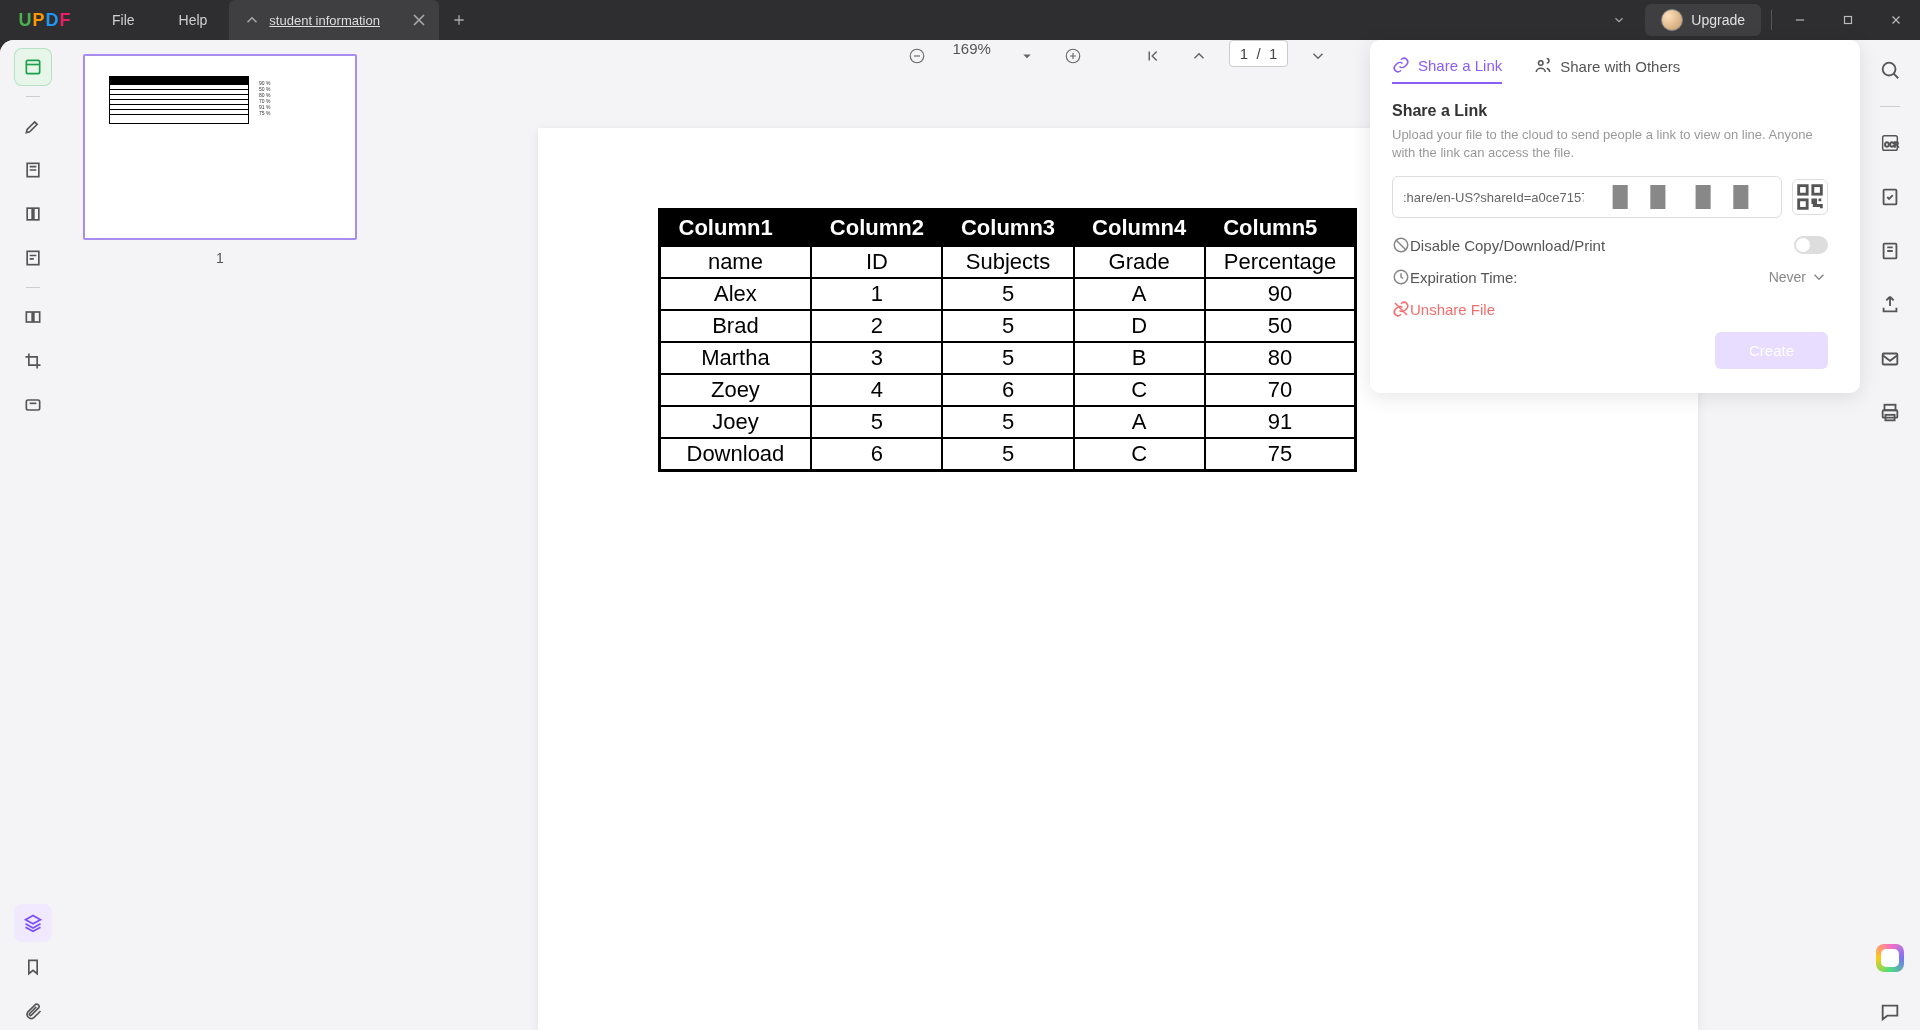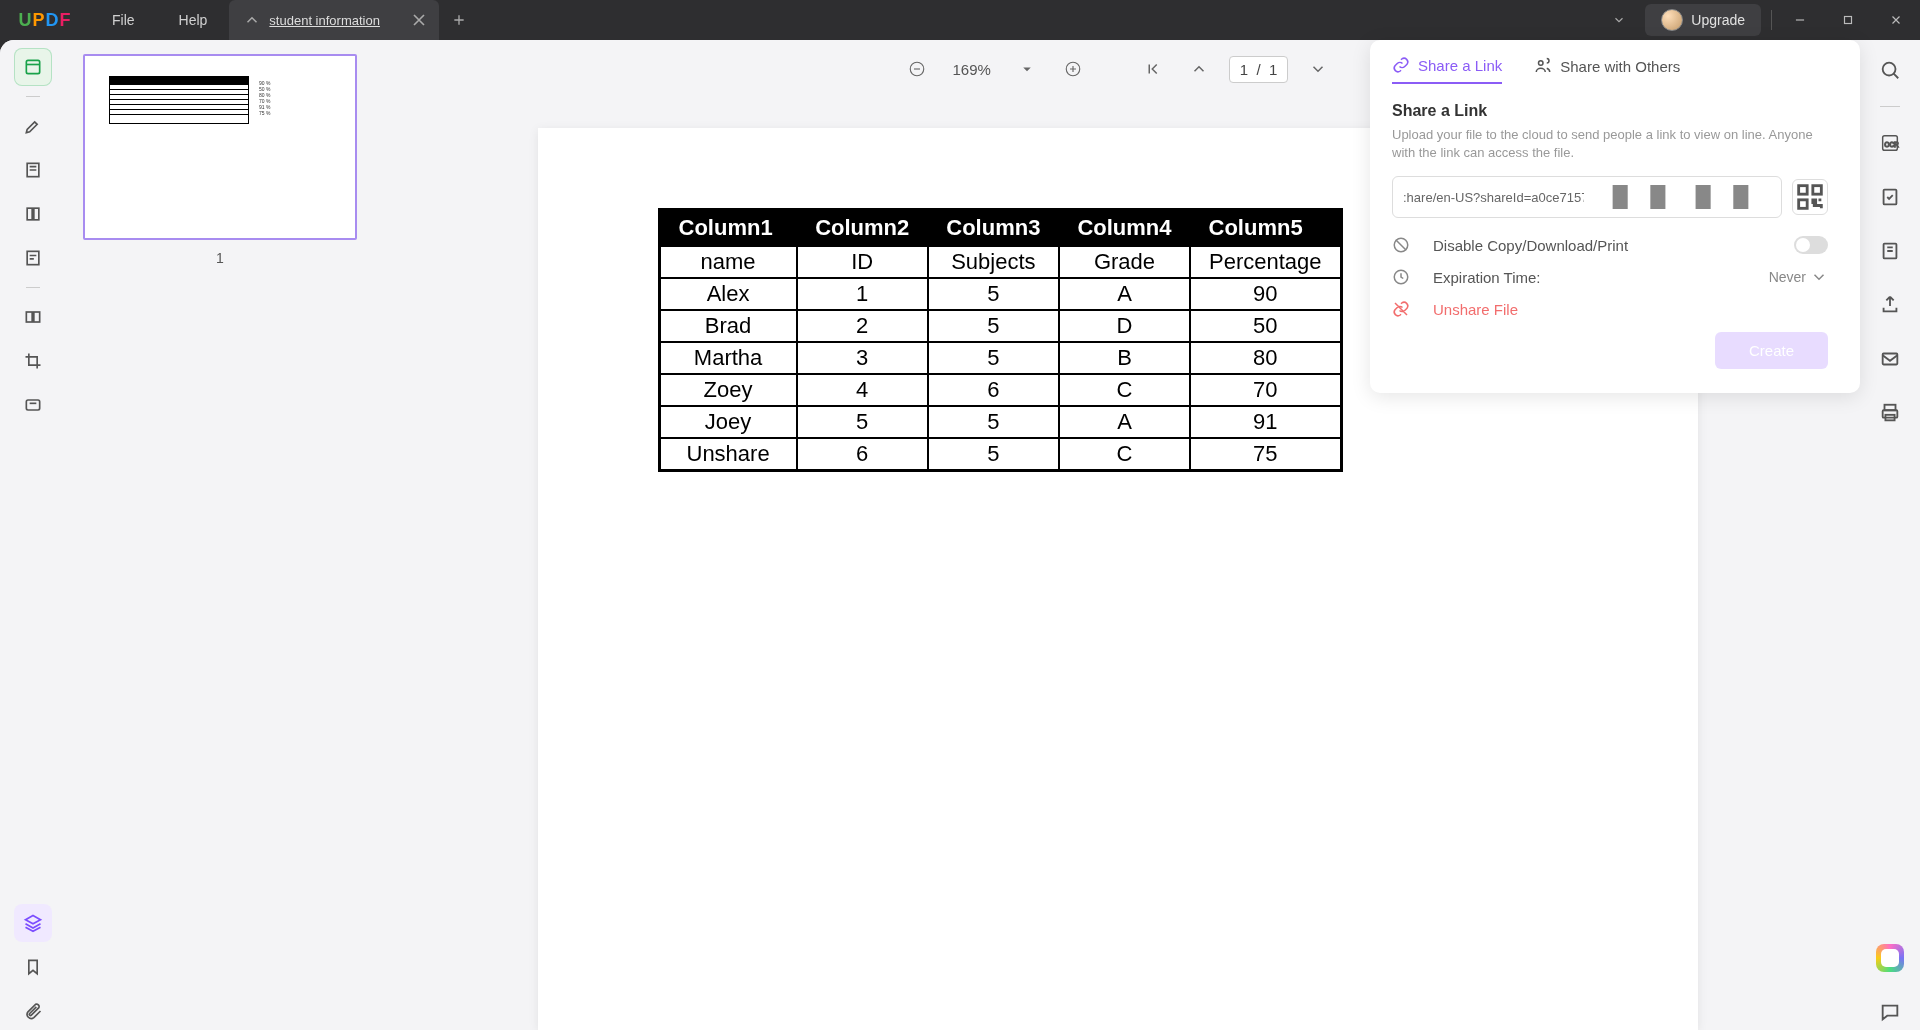--- a/index.html
+++ b/index.html
@@ -46,21 +46,21 @@
 .thumb-wrap { background:#fff; padding:6px; border:2px solid #a88cf0; border-radius:2px;}
 .thumb-page { width:100%; height:170px; background:#fff; position:relative;}
 .mini-table { position:absolute; top:14px; left:18px; width:140px; height:48px; border:1px solid #000;}
 .mini-table .mt-hdr{height:7px;background:#000;}
 .mini-table .mt-row{height:5px;border-top:1px solid #000;}
 .mini-pct { position:absolute; top:18px; left:168px; font-size:5px; color:#333; line-height:6px;}
 .thumb-num { text-align:center; margin-top:10px; font-size:14px; color:#555;}
 
 
 .main-area { flex:1; display:flex; flex-direction:column; background:#f4f4f6; position:relative;}
-.top-toolbar { height:58px; display:flex; align-items:center; justify-content:center; gap:14px; background:#f4f4f6;}
+.top-toolbar { height:58px; display:flex; align-items:flex-start; justify-content:center; gap:14px; background:#f4f4f6;}
 .tb-btn{width:32px;height:32px;display:flex;align-items:center;justify-content:center;color:#666;cursor:pointer;border-radius:6px;}
 .tb-btn svg{width:18px;height:18px;}
 .zoom-label{font-size:15px;color:#555;min-width:50px;text-align:center;}
 .page-box{border:1px solid #ccc;border-radius:4px;padding:4px 10px;font-size:15px;color:#444;background:#fff;}
 .doc-scroll{flex:1;overflow:auto;display:flex;justify-content:center;padding-top:30px;}
 .page{width:1160px;min-height:900px;background:#fff;box-shadow:0 2px 10px rgba(0,0,0,0.08);position:relative;}
 
 
 .doc-table{position:absolute;top:80px;left:120px;border-collapse:collapse;border:3px solid #000;}
 .doc-table th{background:#000;color:#fff;font-size:22px;padding:4px 18px;text-align:left;font-weight:700;border:1px solid #000;}
@@ -74,21 +74,21 @@
 .stab{display:flex;align-items:center;gap:8px;font-size:15px;color:#555;padding-bottom:8px;cursor:pointer;}
 .stab.active{color:#8b5cf6;border-bottom:2px solid #8b5cf6;}
 .stab svg{width:18px;height:18px;}
 .share-h{font-size:16px;font-weight:600;color:#333;margin-bottom:6px;}
 .share-desc{font-size:13px;color:#999;line-height:1.4;margin-bottom:14px;}
 .url-row{display:flex;gap:10px;align-items:center;margin-bottom:18px;}
 .url-box{flex:1;border:1px solid #ddd;border-radius:6px;padding:8px 10px;font-size:13px;color:#666;overflow:hidden;white-space:nowrap;display:flex;align-items:center;}
 .url-box span{flex:1;overflow:hidden;}
 .copy-btn{width:24px;height:24px;color:#888;cursor:pointer;display:flex;align-items:center;justify-content:center;margin-left:6px;}
 .qr-btn{width:36px;height:36px;border:1px solid #ddd;border-radius:6px;display:flex;align-items:center;justify-content:center;color:#555;cursor:pointer;}
-.opt-row{display:flex;align-items:center;gap:23px;margin-bottom:14px;color:#555;font-size:15px;}
+.opt-row{display:flex;align-items:center;gap:0;margin-bottom:14px;color:#555;font-size:15px;}
 .opt-row svg{width:18px;height:18px;color:#888;}
 .opt-row .grow{flex:1;}
 .toggle{width:34px;height:18px;border-radius:9px;background:#ddd;position:relative;cursor:pointer;}
 .toggle::after{content:"";position:absolute;top:2px;left:2px;width:14px;height:14px;border-radius:50%;background:#fff;}
 .expire-val{color:#888;font-size:14px;display:flex;align-items:center;gap:4px;cursor:pointer;}
 .unshare{color:#f26d6d;}
 .unshare svg{color:#f26d6d;}
 .create-btn{margin-top:10px;margin-left:auto;display:block;background:#e4d7ff;color:#fff;border:none;border-radius:6px;padding:10px 34px;font-size:15px;cursor:pointer;opacity:0.85;}
 
 
@@ -332,21 +332,21 @@
                 <td>70</td>
               </tr>
               <tr>
                 <td>Joey</td>
                 <td>5</td>
                 <td>5</td>
                 <td>A</td>
                 <td>91</td>
               </tr>
               <tr>
-                <td>Unshare</td>
+                <td>Download</td>
                 <td>6</td>
                 <td>5</td>
                 <td>C</td>
                 <td>75</td>
               </tr>
             </tbody>
         </table>
       </div>
     </div>
 

